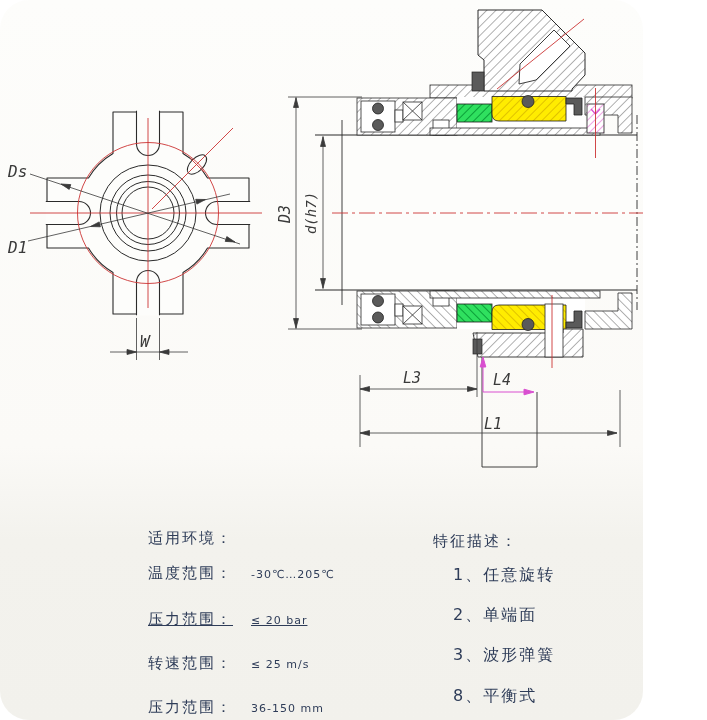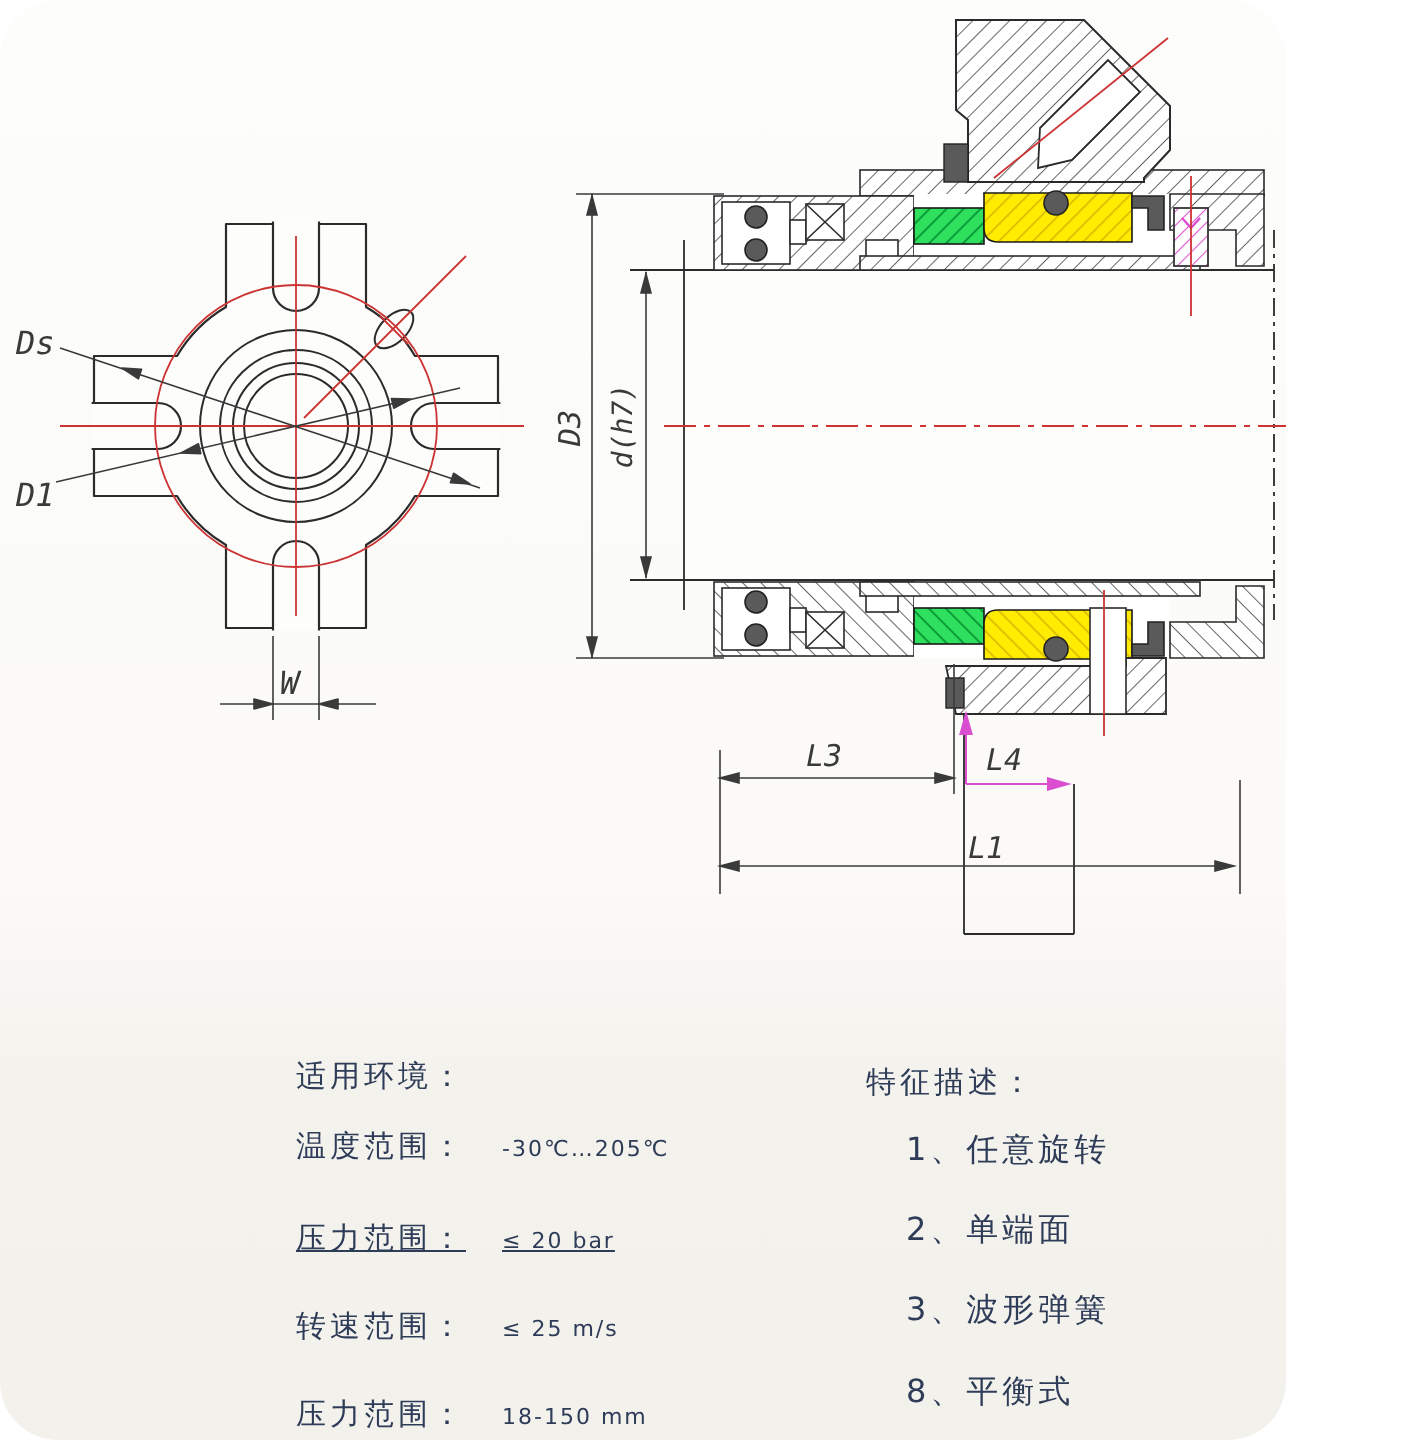--- a/index.html
+++ b/index.html
@@ -218,21 +218,21 @@
   <div class="specrow" style="top:563px;">
     <span class="lbl">温度范围：</span><span class="val">-30℃…205℃</span>
   </div>
   <div class="specrow" style="top:609px;text-decoration:underline;">
     <span class="lbl">压力范围：</span><span class="val">≤  20 bar</span>
   </div>
   <div class="specrow" style="top:653px;">
     <span class="lbl">转速范围：</span><span class="val">≤  25 m/s</span>
   </div>
   <div class="specrow" style="top:697px;">
-    <span class="lbl">压力范围：</span><span class="val">18-150 mm</span>
+    <span class="lbl">压力范围：</span><span class="val">36-150 mm</span>
   </div>
 
   <div class="txtblock cjk" style="left:433px;top:532px;">特征描述：</div>
   <div class="featitem" style="top:565px;">1、任意旋转</div>
   <div class="featitem" style="top:605px;">2、单端面</div>
   <div class="featitem" style="top:645px;">3、波形弹簧</div>
   <div class="featitem" style="top:686px;">8、平衡式</div>
 
 </div>
 

